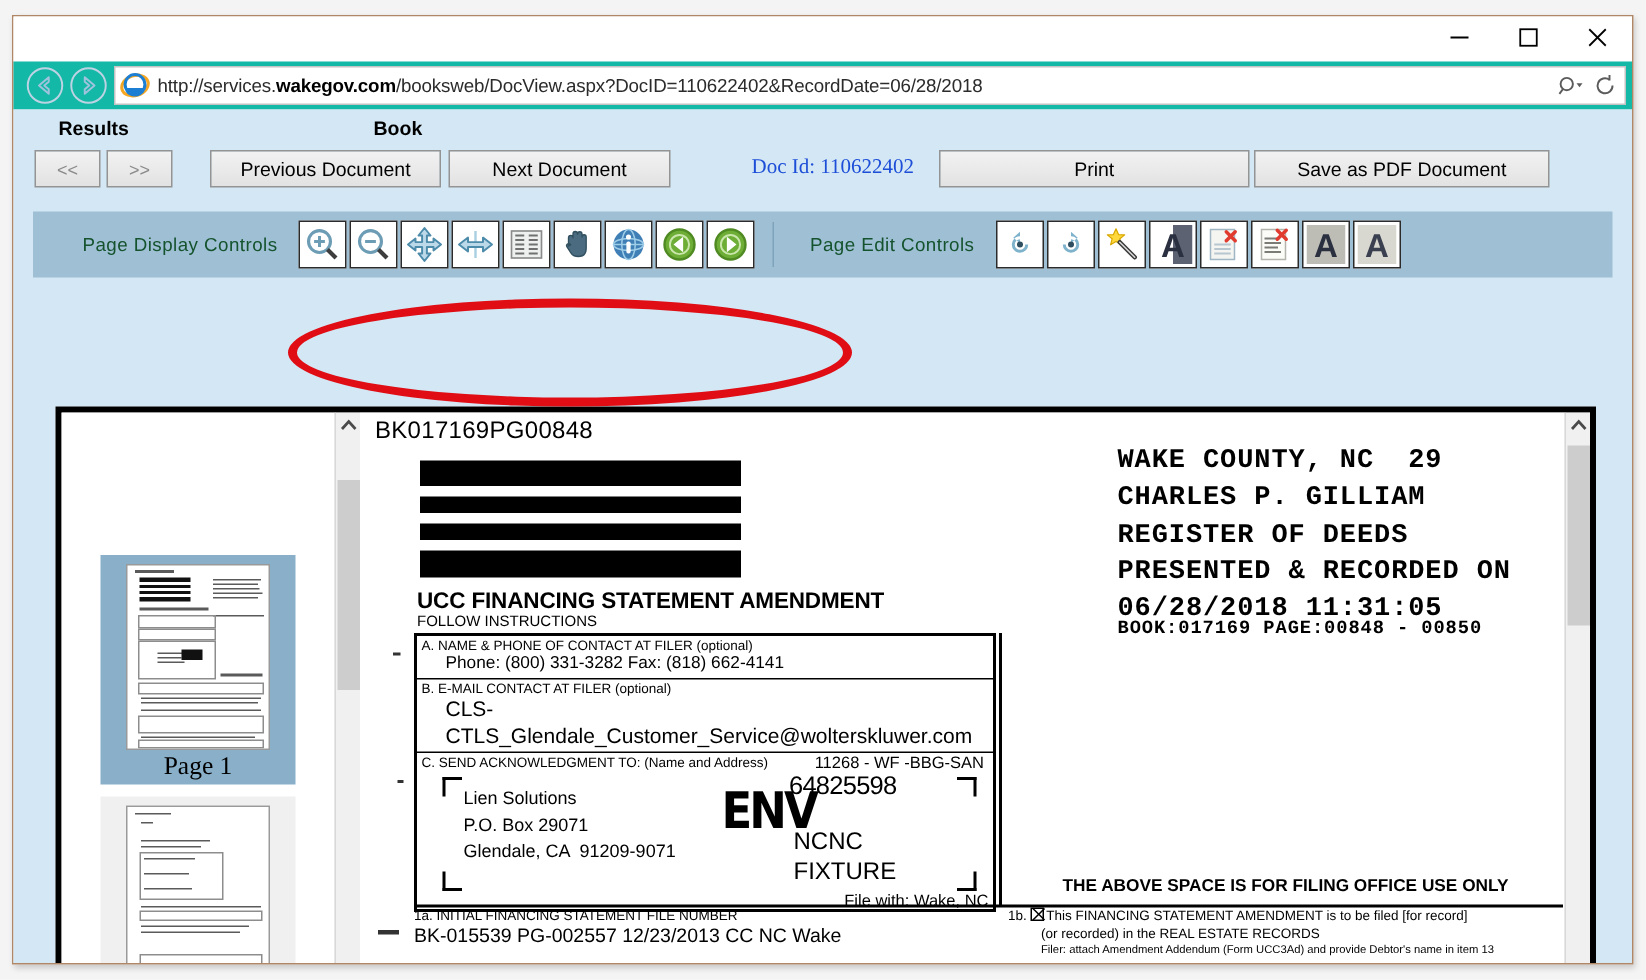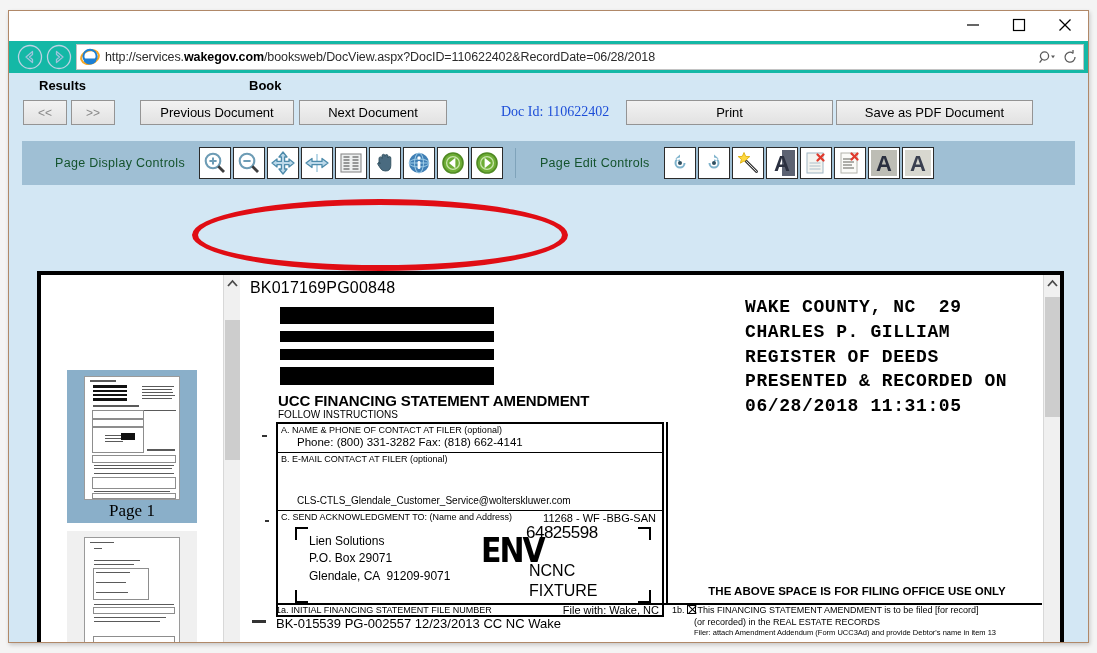--- a/index.html
+++ b/index.html
@@ -297,21 +297,21 @@
   #form-box {
     position: absolute;
     left: 36px; top: 147px;
     width: 388px;
     border: 2px solid #000;
   }
   .frow { border-bottom: 1px solid #000; padding: 1px 3px 2px; }
   .frow:last-child { border-bottom: none; }
   .flabel { font-size: 9px; display: block; line-height: 1.15; }
   .fvalue { font-size: 11.5px; display: block; padding-left: 16px; line-height: 1.25; }
-  .fvalue.small { font-size: 10px; margin-top: 31px; }
+  .fvalue.small { font-size: 14px; }
 
   #ack-row { position: relative; padding-bottom: 0; }
   #ack-ref {
     position: absolute; right: 6px; top: 1px;
     font-size: 11px;
   }
   #ack-body { position: relative; height: 92px; margin-top: 1px; }
   .corner { position: absolute; width: 13px; height: 13px; }
   .c-tl { left: 14px; top: 4px; border-left: 2px solid #000; border-top: 2px solid #000; }
   .c-tr { right: 8px; top: 4px; border-right: 2px solid #000; border-top: 2px solid #000; }
@@ -699,20 +699,21 @@
           <div class="redact" id="rd1"></div>
           <div class="redact" id="rd2"></div>
           <div class="redact" id="rd3"></div>
           <div class="redact" id="rd4"></div>
 
           <div id="stamp-block">WAKE COUNTY, NC  29
 CHARLES P. GILLIAM
 REGISTER OF DEEDS
 PRESENTED &amp; RECORDED ON
 06/28/2018 11:31:05</div>
+          <div id="stamp-bookline">BOOK:017169 PAGE:00848 - 00850</div>
 
           <div id="form-title">UCC FINANCING STATEMENT AMENDMENT</div>
           <div id="form-subtitle">FOLLOW INSTRUCTIONS</div>
 
           <div id="form-box">
             <div class="frow">
               <span class="flabel">A. NAME &amp; PHONE OF CONTACT AT FILER (optional)</span>
               <span class="fvalue">Phone: (800) 331-3282 Fax: (818) 662-4141</span>
             </div>
             <div class="frow">

